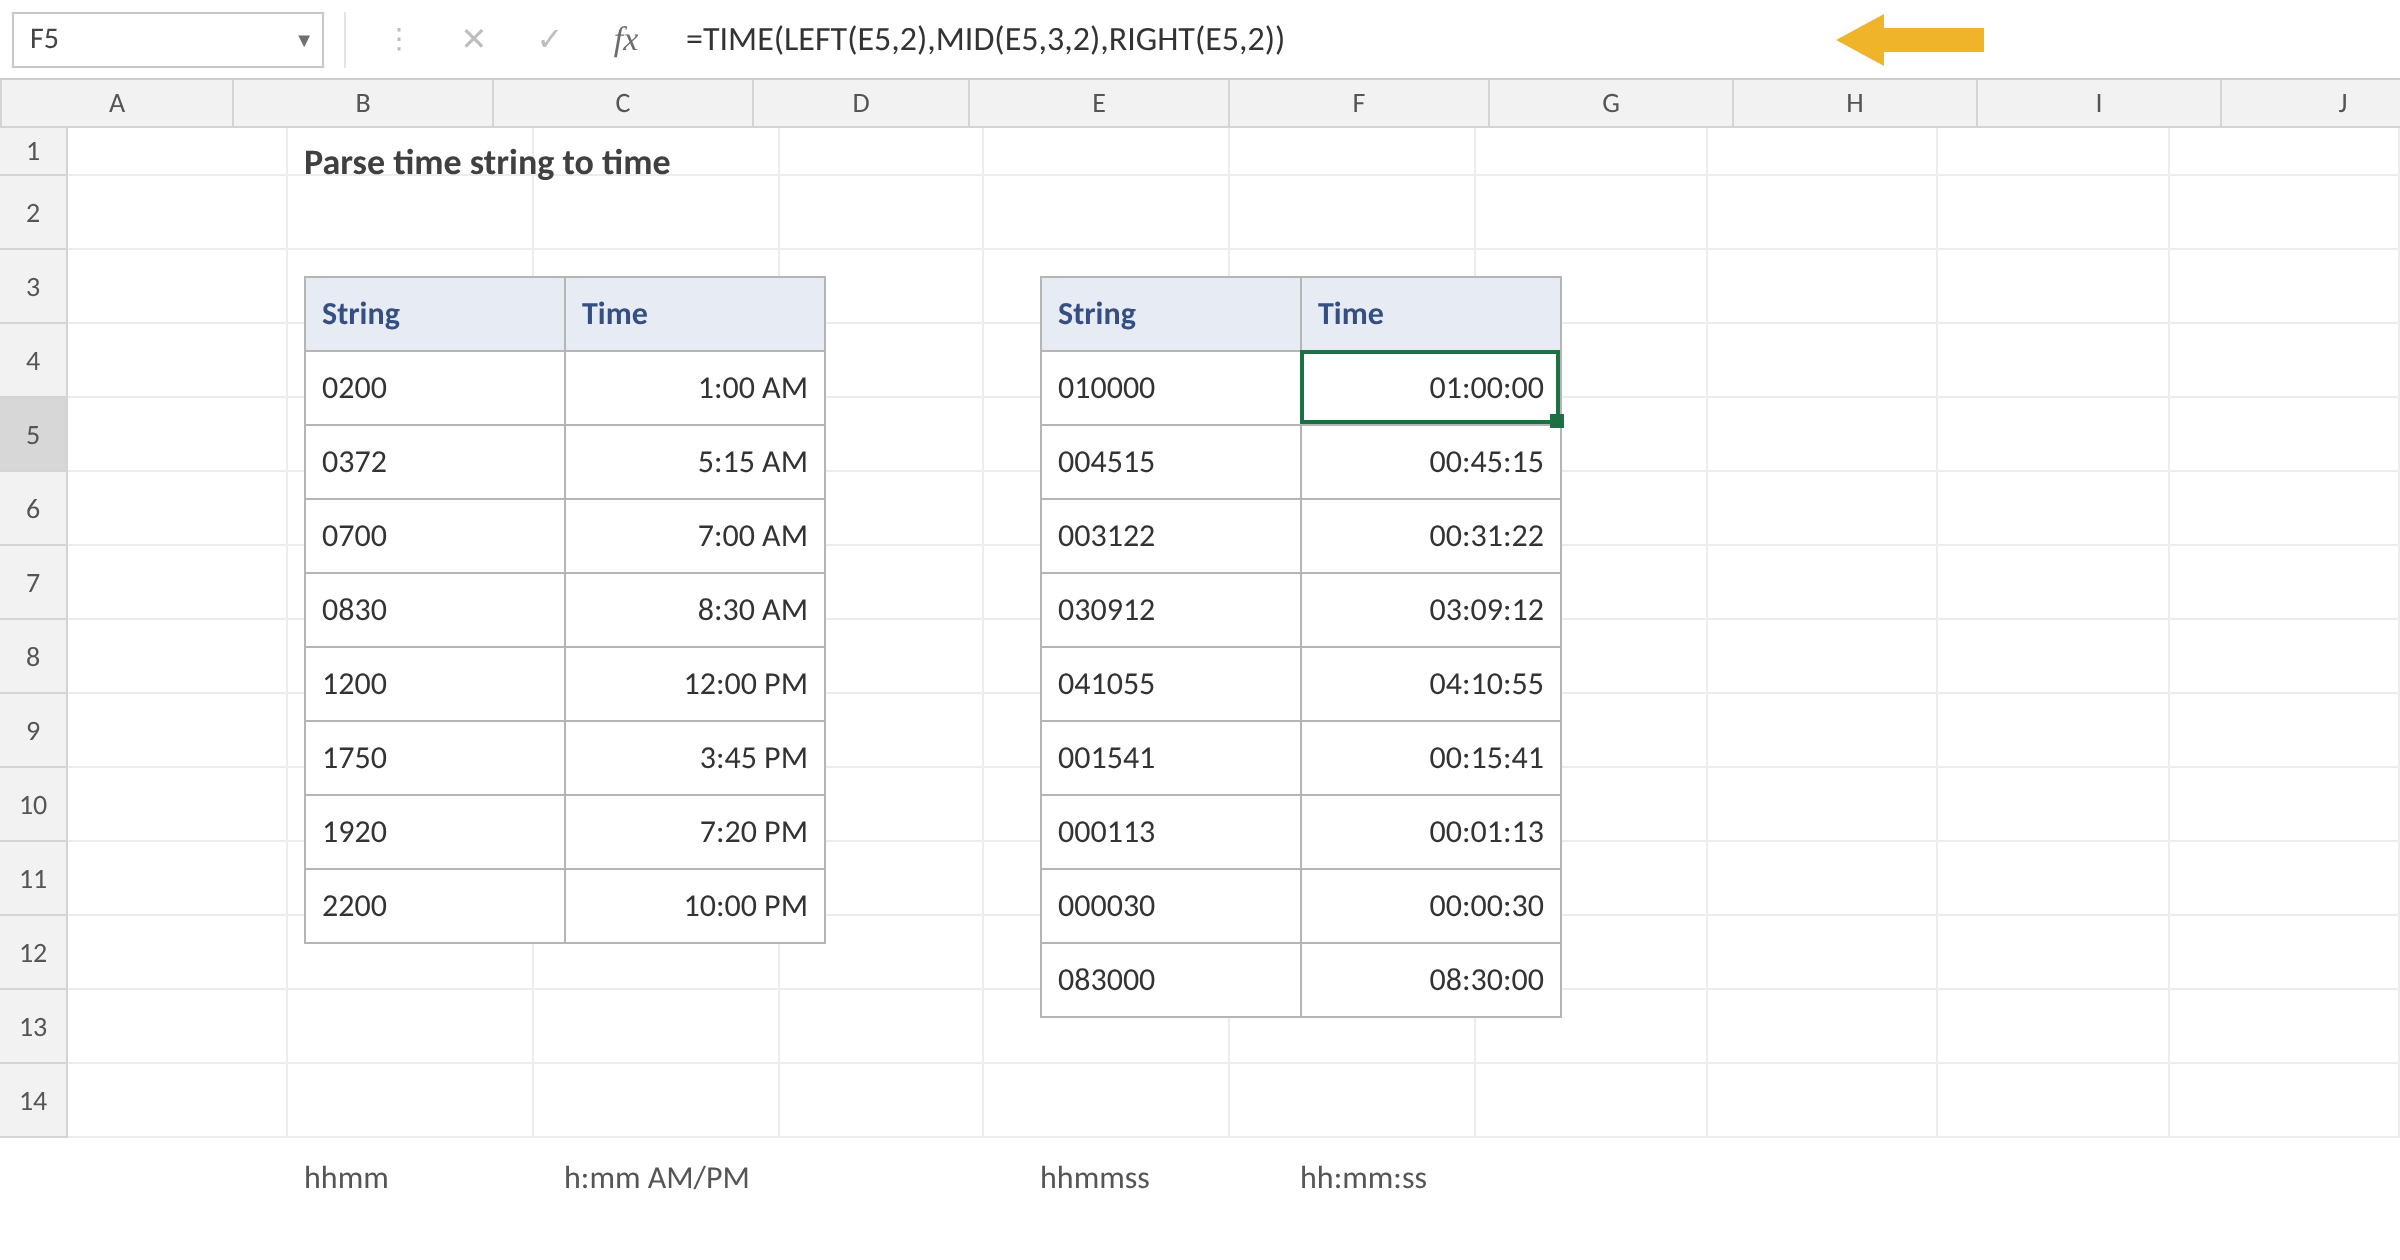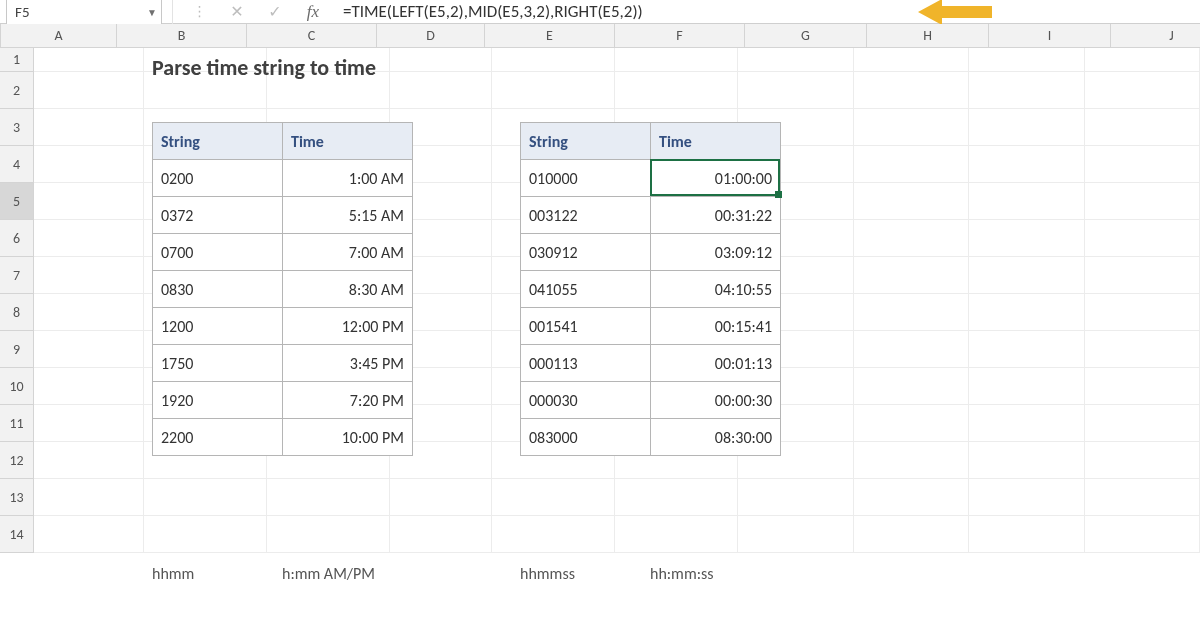--- a/index.html
+++ b/index.html
@@ -11,21 +11,21 @@
     overflow: hidden;
     width: 1200px;
     height: 630px;
     position: relative;
   }
 
   
   .formula-row {
     display: flex;
     align-items: center;
-    height: 24px;
+    height: 40px;
     background: #ffffff;
     border-bottom: 1px solid #cfcfcf;
     padding-left: 6px;
     position: relative;
   }
   .name-box {
     width: 156px;
     height: 28px;
     border: 1px solid #c8c8c8;
     background: #ffffff;
@@ -152,21 +152,21 @@
     right: 0;
     bottom: 0;
     pointer-events: none;
   }
   .content-layer * { pointer-events: auto; }
 
   .title {
     position: absolute;
     left: 116px;
     top: 30px;
-    font-size: 22px;
+    font-size: 18px;
     font-weight: 600;
     color: #404040;
   }
 
   .tbl {
     position: absolute;
     border-collapse: collapse;
     table-layout: fixed;
   }
   .tbl th {
@@ -495,20 +495,24 @@
         <th>String</th>
         <th>Time</th>
       </tr>
         </thead>
       <tbody id="t2-body">
           <tr>
             <td class="left">010000</td>
             <td class="right">01:00:00</td>
           </tr>
           <tr>
+            <td class="left">004515</td>
+            <td class="right">00:45:15</td>
+          </tr>
+          <tr>
             <td class="left">003122</td>
             <td class="right">00:31:22</td>
           </tr>
           <tr>
             <td class="left">030912</td>
             <td class="right">03:09:12</td>
           </tr>
           <tr>
             <td class="left">041055</td>
             <td class="right">04:10:55</td>

